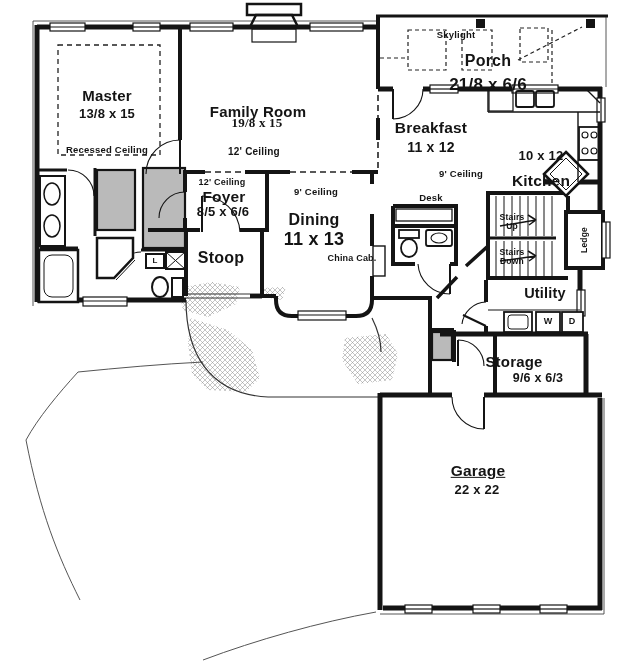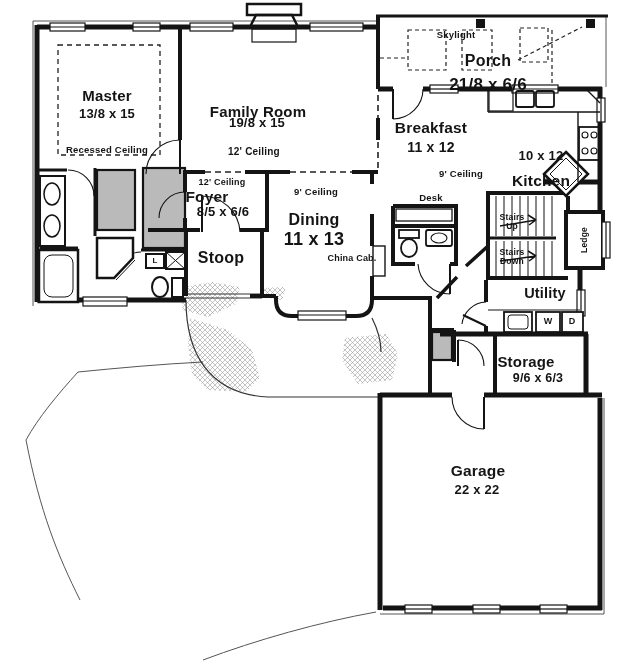--- a/index.html
+++ b/index.html
@@ -215,36 +215,36 @@
   </g>
 
   <rect x="373" y="246" width="12" height="30" fill="#fff" stroke="#141414" stroke-width="1.4"></rect>
 </svg>
 
   <div class="lbl" style="left:107px;top:96px;font-size:15px;">Master</div>
   <div class="lbl" style="left:107px;top:114px;font-size:13px;text-align:right;">13/8 x 15</div>
   <div class="lbl" style="left:107px;top:150px;font-size:9.5px;">Recessed Ceiling</div>
 
   <div class="lbl" style="left:258px;top:103px;font-size:15px;margin-top:9px;">Family Room</div>
-  <div class="lbl" style="left:257px;top:123px;font-size:13px;">19/8 x 15</div>
+  <div class="lbl" style="left:257px;top:123px;font-size:13px;font-family:Liberation Serif, serif;">19/8 x 15</div>
   <div class="lbl" style="left:254px;top:152px;font-size:10px;">12' Ceiling</div>
 
   <div class="lbl" style="left:456px;top:35px;font-size:9.5px;">Skylight</div>
   <div class="lbl" style="left:488px;top:61px;font-size:16px;">Porch</div>
   <div class="lbl" style="left:488px;top:85px;font-size:17px;">21/8 x 6/6</div>
 
   <div class="lbl" style="left:431px;top:128px;font-size:15.5px;">Breakfast</div>
   <div class="lbl" style="left:431px;top:147px;font-size:14px;">11 x 12</div>
   <div class="lbl" style="left:461px;top:174px;font-size:9.5px;">9' Ceiling</div>
 
   <div class="lbl" style="left:541px;top:137px;font-size:15.5px;margin-top:44px;">Kitchen</div>
   <div class="lbl" style="left:541px;top:156px;font-size:13px;">10 x 12</div>
 
   <div class="lbl" style="left:222px;top:183px;font-size:9px;">12' Ceiling</div>
-  <div class="lbl" style="left:207px;top:197px;font-size:15.5px;">Foyer</div>
+  <div class="lbl" style="left:224px;top:197px;font-size:15.5px;">Foyer</div>
   <div class="lbl" style="left:223px;top:212px;font-size:13px;">8/5 x 6/6</div>
 
   <div class="lbl" style="left:316px;top:192px;font-size:9.5px;">9' Ceiling</div>
   <div class="lbl" style="left:314px;top:220px;font-size:16px;">Dining</div>
   <div class="lbl" style="left:314px;top:239px;font-size:18px;">11 x 13</div>
   <div class="lbl" style="left:352px;top:259px;font-size:9px;">China Cab.</div>
 
   <div class="lbl" style="left:221px;top:258px;font-size:16px;">Stoop</div>
   <div class="lbl" style="left:431px;top:198px;font-size:9.5px;">Desk</div>
 
@@ -256,20 +256,20 @@
     <span class="ln">Stairs</span>
     <span class="ln">Down</span>
   </div>
 
   <div class="lbl vert" style="left:584px;top:240px;font-size:8.5px;">Ledge</div>
 
   <div class="lbl" style="left:545px;top:294px;font-size:14.5px;">Utility</div>
   <div class="lbl" style="left:548px;top:322px;font-size:9px;">W</div>
   <div class="lbl" style="left:572px;top:322px;font-size:9px;">D</div>
 
-  <div class="lbl" style="left:526px;top:362px;font-size:15px;">Storage</div>
+  <div class="lbl" style="left:514px;top:362px;font-size:15px;">Storage</div>
   <div class="lbl" style="left:538px;top:379px;font-size:12.5px;">9/6 x 6/3</div>
 
-  <div class="lbl" style="left:478px;top:471px;font-size:15.5px;">Garage</div>
+  <div class="lbl" style="left:478px;top:471px;font-size:15.5px;text-decoration:underline;">Garage</div>
   <div class="lbl" style="left:477px;top:490px;font-size:13px;">22 x 22</div>
 
   <div class="lbl" style="left:155px;top:261px;font-size:8px;">L</div>
 </div>
 
 </body></html>

